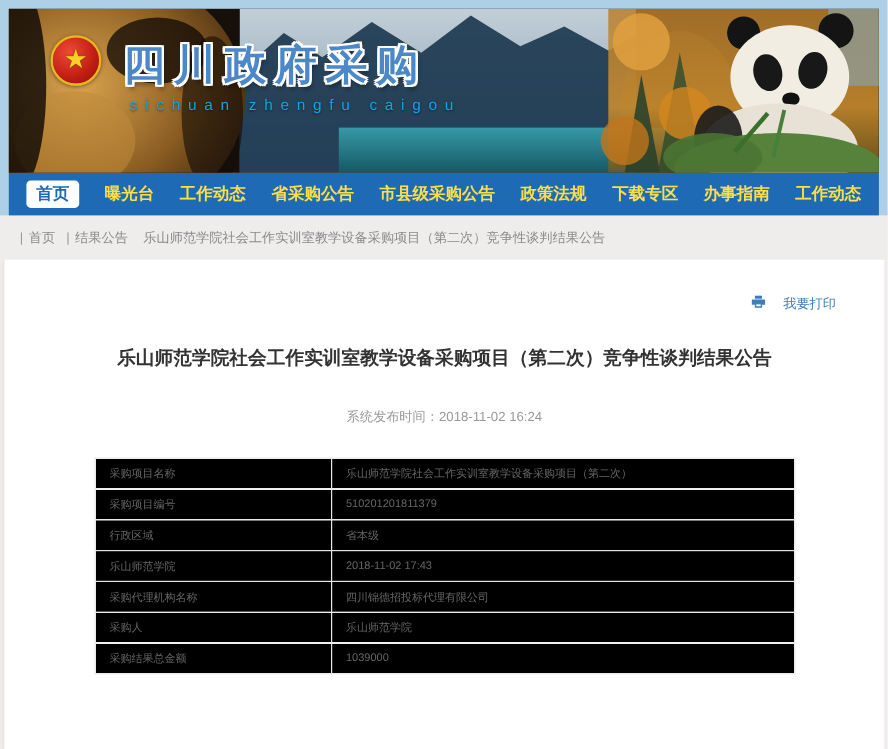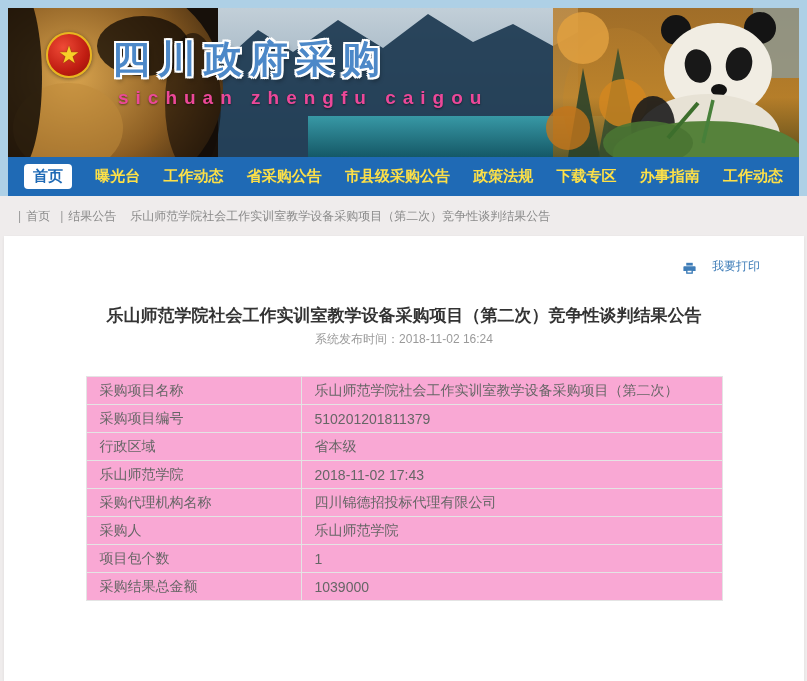--- a/index.html
+++ b/index.html
@@ -25,21 +25,21 @@
   .emblem .star { color: #f8d028; font-size: 24px; line-height: 1; text-shadow: 0 0 2px #7a4a00; }
   .site-title {
     position: absolute; left: 104px; top: 26px;
     font-size: 38px; font-weight: bold; color: #4c88c8; letter-spacing: 8px; white-space: nowrap;
     text-shadow: -2px -2px 0 #fff, 2px -2px 0 #fff, -2px 2px 0 #fff, 2px 2px 0 #fff,
                  0 -2px 0 #fff, 0 2px 0 #fff, -2px 0 0 #fff, 2px 0 0 #fff, 2px 4px 4px rgba(0,0,0,.35);
     text-align: right;
   }
   .site-subtitle {
     position: absolute; left: 110px; top: 79px;
-    font-size: 19px; font-weight: bold; color: #ec4899; letter-spacing: 7px; white-space: nowrap;
+    font-size: 14px; font-weight: normal; color: #0ea5e9; letter-spacing: 7px; white-space: nowrap;
     text-shadow: 0 1px 2px rgba(0,0,0,.5);
   }
 
   
   .nav {
     height: 39px; background: #1f6ab5;
     display: flex; align-items: center; justify-content: space-between;
     padding: 0 16px;
   }
   .nav-item {
@@ -58,36 +58,36 @@
   .crumb-link { color: #8a8a8a; text-decoration: none; cursor: pointer; margin-right: 10px; }
   .crumb-current { color: #8a8a8a; margin-left: 4px; }
 
   
   .card {
     background: #ffffff; margin: 0 3px 0 4px; height: 445px;
     box-shadow: 0 1px 3px rgba(0,0,0,.07);
   }
   .print-row { display: flex; justify-content: flex-end; padding: 22px 44px 0 0; }
   .print-btn {
-    display: inline-flex; align-items: flex-end; gap: 16px;
-    color: #3f7db8; font-size: 12px; text-decoration: none; cursor: pointer;
+    display: inline-flex; align-items: flex-start; gap: 16px;
+    color: #3f7db8; font-size: 12px; text-decoration: none; cursor: pointer; margin-top: 10px;
   }
   .article-title {
     margin: 30px 60px 0; text-align: center;
     font-size: 17px; font-weight: bold; color: #333333; line-height: 1.3;
   }
-  .article-meta { margin-top: 4px; text-align: center; font-size: 12px; color: #9a9a9a; }
+  .article-meta { margin-top: 34px; text-align: center; font-size: 12px; color: #9a9a9a; }
 
   .info-table {
     width: 637px; margin: 28px auto 0;
     border-collapse: collapse; table-layout: fixed;
   }
   .info-table td {
     border: 1px solid #e4e4e4; height: 28px;
-    font-size: 14px; color: #666666; background: #f9a8d4;
+    font-size: 10px; color: #666666; background: #000000;
     padding: 0 8px 0 13px; vertical-align: middle;
     overflow: hidden; white-space: nowrap;
   }
   .info-table td.cell-label { width: 215px; }
 </style>
 </head>
 <body>
 
 <div class="frame">
 
@@ -210,22 +210,18 @@
       </tr>
       <tr>
         <td class="cell-label">采购代理机构名称</td>
         <td class="cell-value">四川锦德招投标代理有限公司</td>
       </tr>
       <tr>
         <td class="cell-label">采购人</td>
         <td class="cell-value">乐山师范学院</td>
       </tr>
       <tr>
-        <td class="cell-label">项目包个数</td>
-        <td class="cell-value">1</td>
-      </tr>
-      <tr>
         <td class="cell-label">采购结果总金额</td>
         <td class="cell-value">1039000</td>
       </tr>
     </tbody>
   </table>
 </div>
 
 </body></html>

